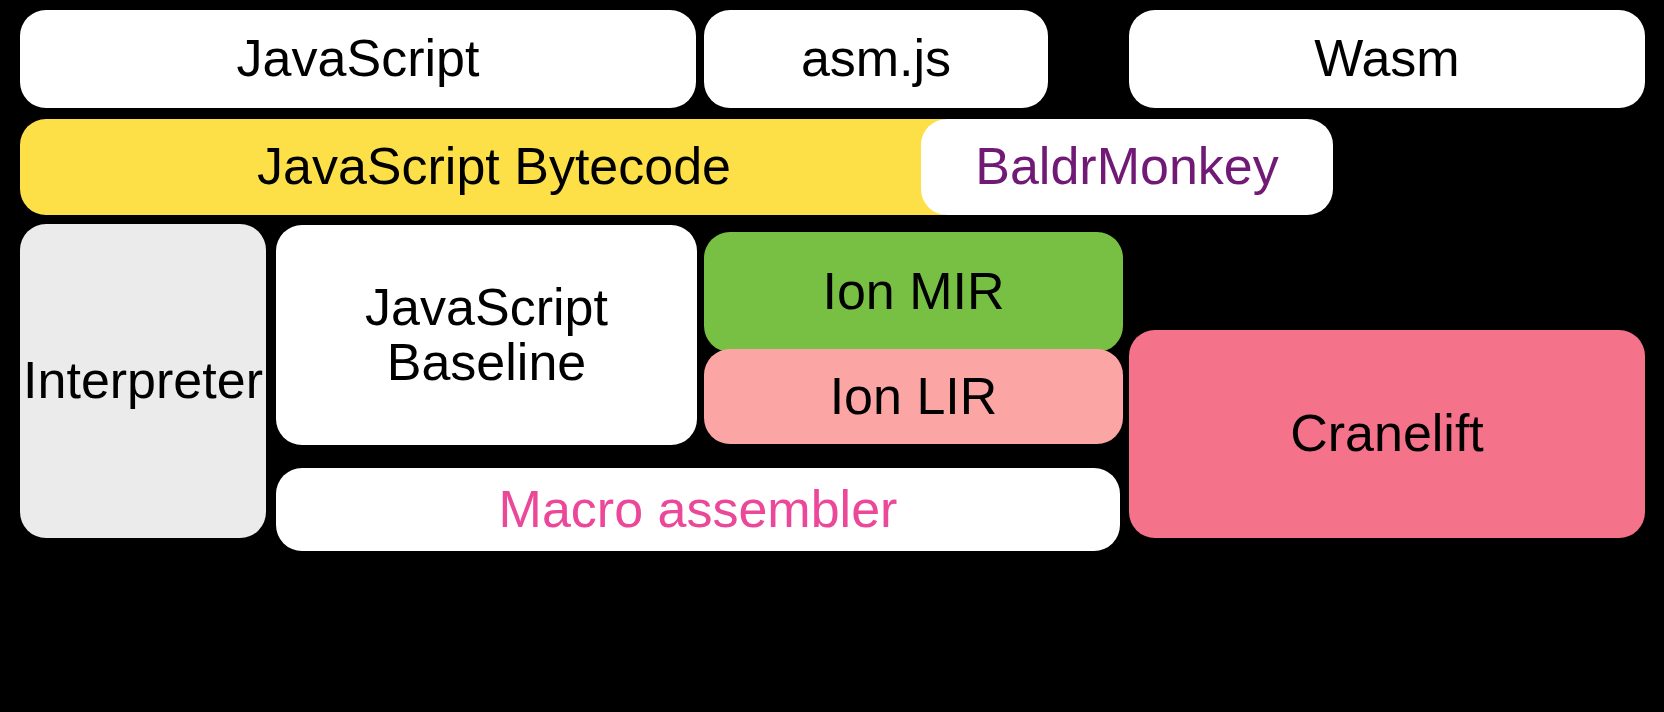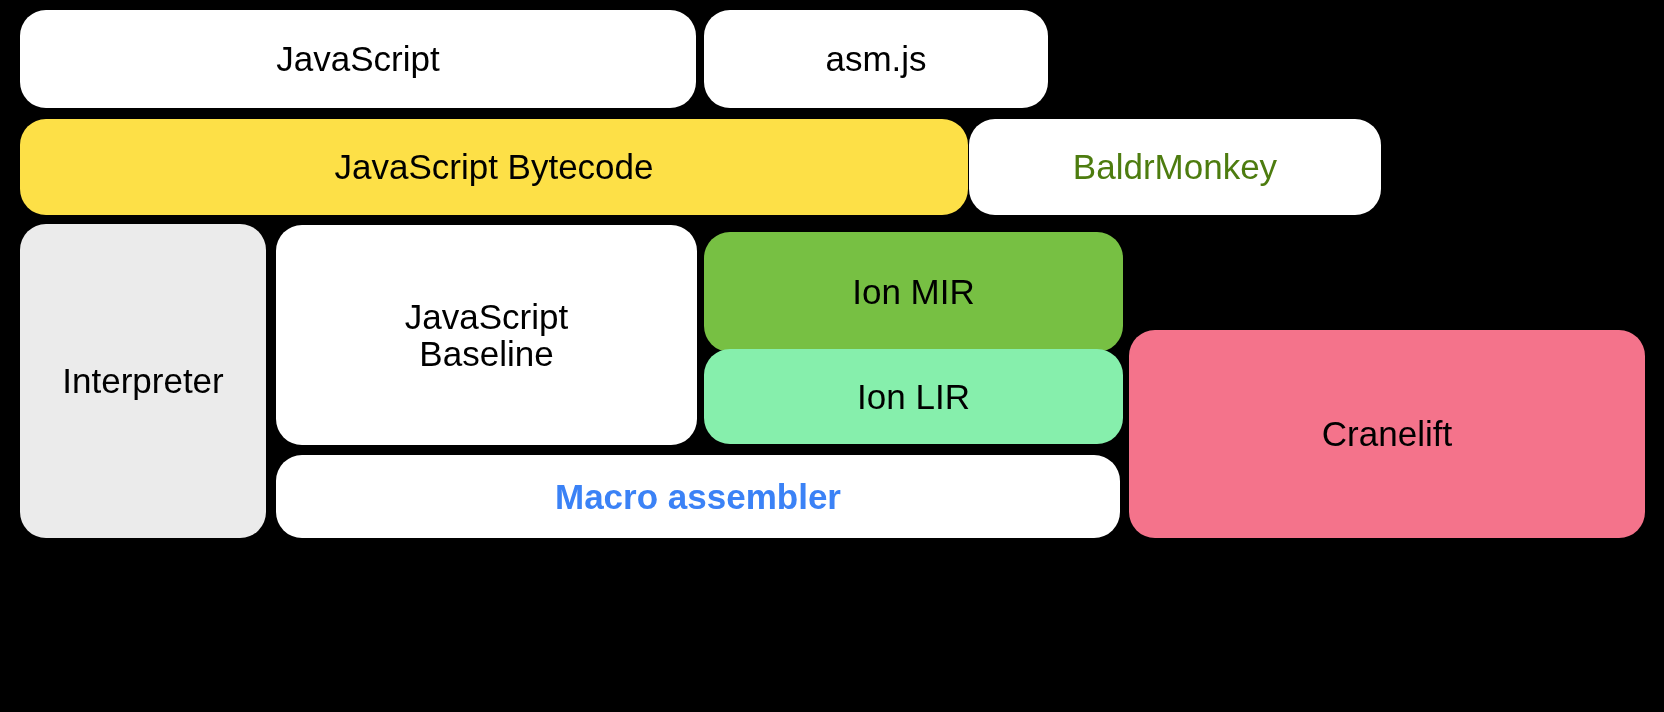--- a/index.html
+++ b/index.html
@@ -17,21 +17,21 @@
   }
   .node {
     position: absolute;
     display: flex;
     align-items: center;
     justify-content: center;
     text-align: center;
     box-sizing: border-box;
     border-radius: 26px;
     color: #000000;
-    font-size: 35px;
+    font-size: 52px;
     line-height: 1.06;
     font-weight: 400;
     letter-spacing: 0px;
     -webkit-font-smoothing: antialiased;
   }
   .node .lbl {
     display: block;
     padding: 0 8px;
     white-space: pre-line;
   }
@@ -46,48 +46,51 @@
 <div id="stage" style="background: rgb(0, 0, 0);">
 
   <div class="node fill-white" style="left: 20px; top: 10px; width: 676px; height: 98px; background: rgb(255, 255, 255); color: rgb(0, 0, 0);">
     <span class="lbl">JavaScript</span>
   </div>
 
   <div class="node fill-white" style="left: 704px; top: 10px; width: 344px; height: 98px; background: rgb(255, 255, 255); color: rgb(0, 0, 0);">
     <span class="lbl">asm.js</span>
   </div>
 
+  <div class="node fill-white" style="left: 1129px; top: 10px; width: 516px; height: 98px; background: rgb(255, 255, 255); color: rgb(0, 0, 0);">
+    <span class="lbl">Wasm</span>
+  </div>
 
   <div class="node fill-white" style="left: 20px; top: 119px; width: 948px; height: 96px; background: #fde047; color: rgb(0, 0, 0);">
     <span class="lbl">JavaScript Bytecode</span>
   </div>
 
-  <div class="node fill-white" style="left: 969px; top: 119px; width: 412px; height: 96px; background: rgb(255, 255, 255); color: #4d7c0f; align-items: center;">
+  <div class="node fill-white" style="left: 921px; top: 119px; width: 412px; height: 96px; background: rgb(255, 255, 255); color: #701a75; align-items: center;">
     <span class="lbl">BaldrMonkey</span>
   </div>
 
   <div class="node fill-grey" style="left: 20px; top: 224px; width: 246px; height: 314px; background: rgb(235, 235, 235); color: rgb(0, 0, 0);">
     <span class="lbl">Interpreter</span>
   </div>
 
   <div class="node fill-white" style="left: 276px; top: 225px; width: 421px; height: 220px; background: rgb(255, 255, 255); color: rgb(0, 0, 0);">
     <span class="lbl">JavaScript
 Baseline</span>
   </div>
 
   <div class="node fill-green" style="left: 704px; top: 232px; width: 419px; height: 120px; background: rgb(119, 192, 67); color: rgb(0, 0, 0);">
     <span class="lbl">Ion MIR</span>
   </div>
 
-  <div class="node fill-green" style="left: 704px; top: 349px; width: 419px; height: 95px; background: #86efac; color: rgb(0, 0, 0);">
+  <div class="node fill-green" style="left: 704px; top: 349px; width: 419px; height: 95px; background: #fca5a5; color: rgb(0, 0, 0);">
     <span class="lbl">Ion LIR</span>
   </div>
 
   <div class="node fill-pink" style="left: 1129px; top: 330px; width: 516px; height: 208px; background: rgb(244, 115, 139); color: rgb(0, 0, 0); justify-content: center;">
     <span class="lbl">Cranelift</span>
   </div>
 
-  <div class="node fill-white" style="left: 276px; top: 455px; width: 844px; height: 83px; background: rgb(255, 255, 255); color: #3b82f6; font-weight: bold;">
+  <div class="node fill-white" style="left: 276px; top: 468px; width: 844px; height: 83px; background: rgb(255, 255, 255); color: #ec4899;">
     <span class="lbl">Macro assembler</span>
   </div>
 
 
 </div>
 
 </body></html>

